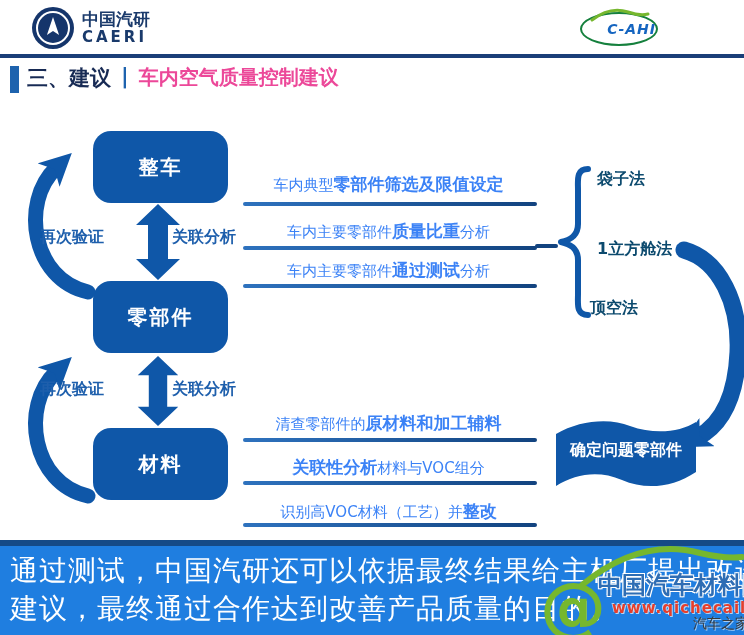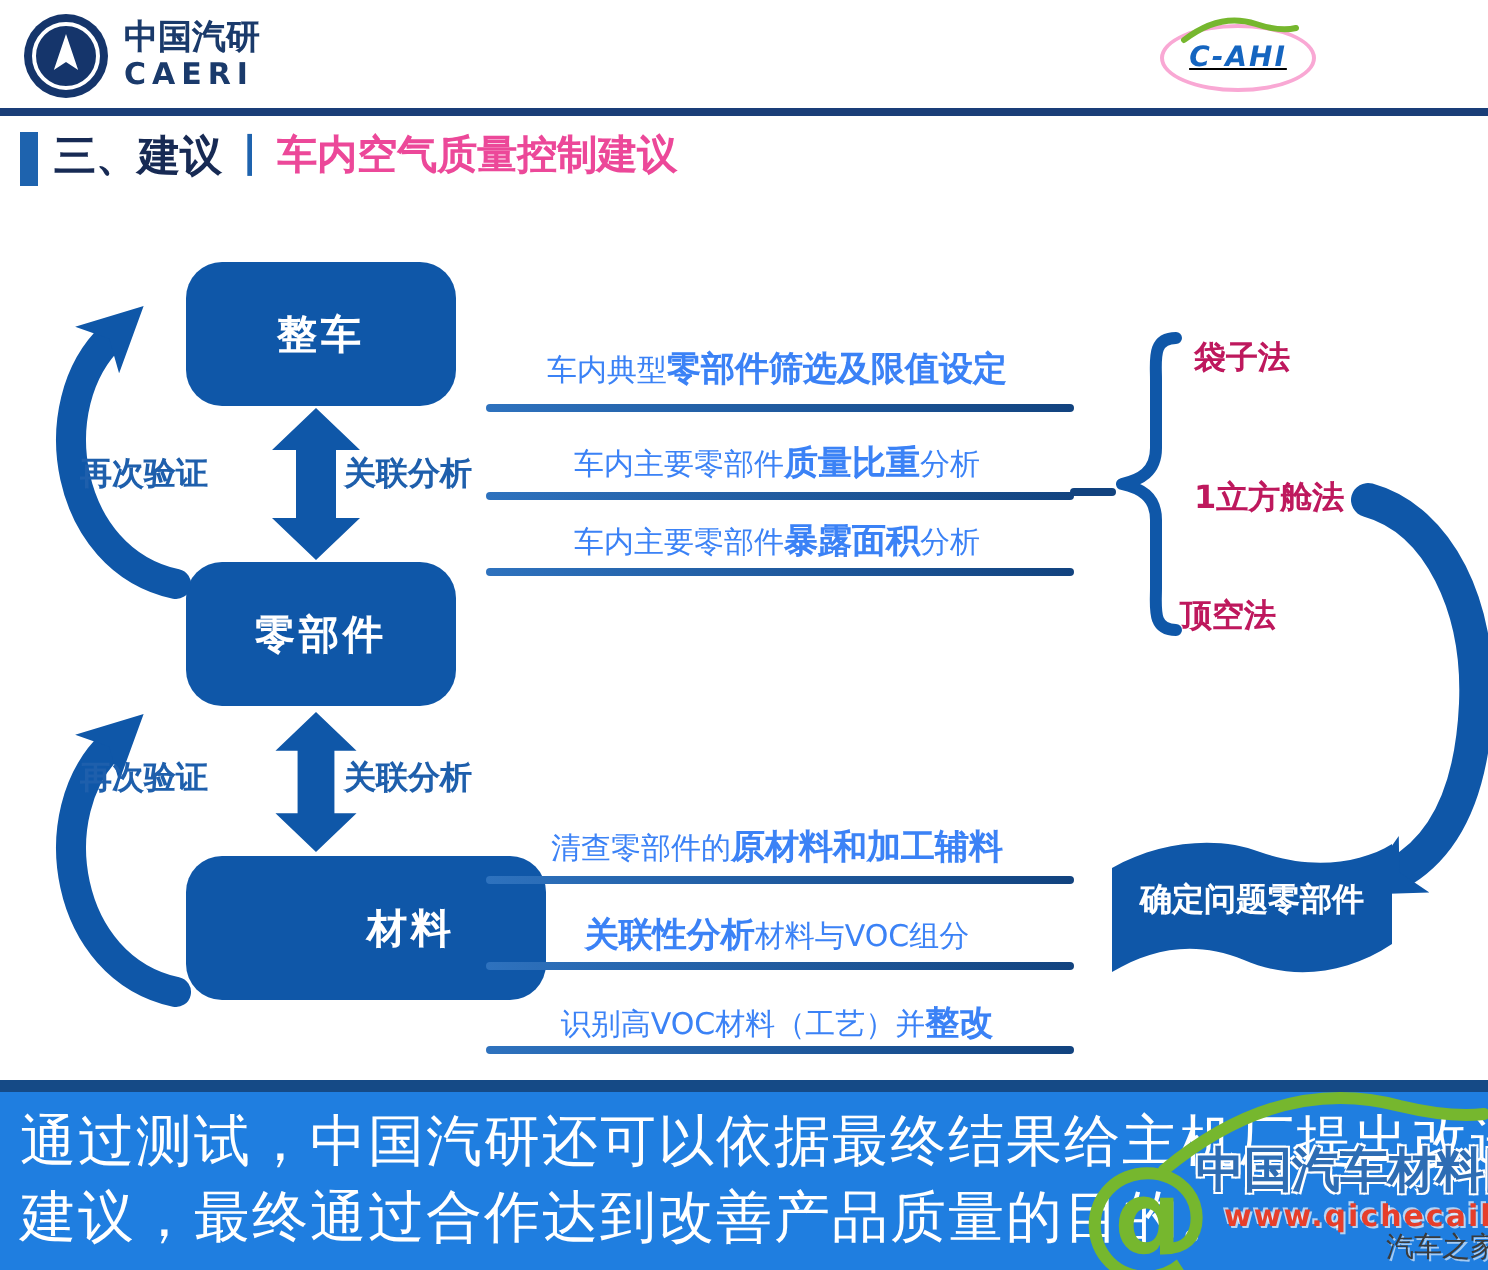--- a/index.html
+++ b/index.html
@@ -4,58 +4,58 @@
 <style>
   html,body{margin:0;padding:0;}
   body{
     width:744px;height:635px;position:relative;background:#fff;overflow:hidden;
     font-family:"DejaVu Sans","Liberation Sans",sans-serif;
   }
   .abs{position:absolute;}
   
   .header{left:0;top:0;width:744px;height:54px;background:#fff;}
   .hdr-divider{left:0;top:54px;width:744px;height:4px;background:#1A3E78;}
-  .caeri{left:12px;top:7px;display:flex;align-items:center;gap:8px;}
+  .caeri{left:32px;top:7px;display:flex;align-items:center;gap:8px;}
   .caeri-circle{width:42px;height:42px;border-radius:50%;background:#15356B;position:relative;}
   .caeri-ring{position:absolute;inset:4px;border:2px solid #fff;border-radius:50%;}
   .caeri-sail{position:absolute;left:13px;top:10px;width:16px;height:18px;background:#fff;
     clip-path:polygon(50% 0,88% 100%,50% 78%,12% 100%);}
   .caeri-cn{font-size:17px;font-weight:bold;color:#1A3A6B;line-height:19px;}
   .caeri-en{font-size:15px;font-weight:bold;color:#1A3A6B;letter-spacing:3px;line-height:17px;}
   .cahi{left:580px;top:12px;display:flex;align-items:center;gap:7px;}
-  .cahi-oval{width:74px;height:30px;border:2px solid #f9a8d4;border-radius:50%;
-    display:flex;align-items:center;justify-content:center;position:relative;text-decoration:underline;}
+  .cahi-oval{width:74px;height:30px;border:2px solid #15803d;border-radius:50%;
+    display:flex;align-items:center;justify-content:flex-end;position:relative;}
   .cahi-abbr{font-size:14px;font-weight:bold;font-style:italic;color:#1565C0;letter-spacing:1px;}
   .cahi-swoosh{position:absolute;left:8px;top:-8px;width:60px;height:16px;}
   .cahi-cn{font-size:11px;font-weight:bold;color:#1A3A6B;line-height:13px;}
   .cahi-en{font-size:6px;color:#9AA7B5;line-height:9px;}
   
   .title-bar-accent{left:10px;top:66px;width:9px;height:27px;background:#1E63AE;}
   .title-row{left:27px;top:64px;height:32px;display:flex;align-items:flex-start;gap:10px;}
   .t-section{font-size:21px;font-weight:bold;color:#172A54;}
   .t-sep{font-size:21px;font-weight:bold;color:#1E63AE;}
   .t-sub{font-size:20px;font-weight:600;color:#ec4899;}
   
   .node{width:135px;height:72px;border-radius:18px;background:#0F57A8;color:#fff;
     display:flex;align-items:center;justify-content:center;font-size:20px;font-weight:bold;letter-spacing:2px;}
-  .node1{left:93px;top:131px;} .node2{left:93px;top:281px;} .node3{left:93px;top:428px;padding-left:45px;}
+  .node1{left:93px;top:131px;} .node2{left:93px;top:281px;} .node3{left:93px;top:428px;}
   .rel-label{font-size:16px;font-weight:600;color:#1E5FAC;white-space:nowrap;}
   
   .step{left:240px;width:297px;text-align:center;white-space:nowrap;color:#3b82f6;font-size:15px;font-weight:500;}
   .step .b{font-size:17px;font-weight:800;}
   .step-underline{left:243px;width:294px;height:4px;
     background:linear-gradient(to right,#2E72BE,#12437F);border-radius:2px;}
   .us1{top:173px;} .us1u{top:202px;}
   .us2{top:220px;} .us2u{top:246px;}
   .us3{top:259px;} .us3u{top:284px;}
   .ls1{top:412px;} .ls1u{top:438px;}
   .ls2{top:456px;} .ls2u{top:481px;}
   .ls3{top:500px;} .ls3u{top:523px;}
   .connector-dash{left:535px;top:244px;width:23px;height:4px;background:#12437F;border-radius:2px;}
-  .method{font-size:16px;font-weight:600;color:#be185d;white-space:nowrap;}
+  .method{font-size:16px;font-weight:600;color:#0c4a6e;white-space:nowrap;}
   
   .wave-wrap{left:550px;top:414px;width:152px;height:82px;}
   .wave-label{left:0;top:26px;width:152px;text-align:center;color:#fff;font-size:16px;font-weight:bold;white-space:nowrap;}
   
   .strip{left:0;top:540px;width:744px;height:6px;background:#154A86;}
   .banner{left:0;top:546px;width:744px;height:89px;background:#1F7EE0;color:#fff;}
   .banner-line{position:absolute;left:10px;font-size:28px;letter-spacing:1px;white-space:nowrap;}
   .bl1{top:6px;} .bl2{top:44px;}
   
   .wm-logo{left:540px;top:578px;font-size:66px;font-weight:bold;color:#76B72E;line-height:60px;}
@@ -126,21 +126,21 @@
 
 <div class="abs rel-label" style="left:40px;top:227px;">再次验证</div>
 <div class="abs rel-label" style="left:172px;top:227px;">关联分析</div>
 <div class="abs rel-label" style="left:40px;top:379px;">再次验证</div>
 <div class="abs rel-label" style="left:172px;top:379px;">关联分析</div>
 
 <div class="abs step us1"><span>车内典型</span><span class="b">零部件筛选及限值设定</span><span></span></div>
 <div class="abs step-underline us1u"></div>
 <div class="abs step us2"><span>车内主要零部件</span><span class="b">质量比重</span><span>分析</span></div>
 <div class="abs step-underline us2u"></div>
-<div class="abs step us3"><span>车内主要零部件</span><span class="b">暴露面积</span><span>分析</span></div>
+<div class="abs step us3"><span>车内主要零部件</span><span class="b">通过测试</span><span>分析</span></div>
 <div class="abs step-underline us3u"></div>
 
 <div class="abs connector-dash"></div>
 <svg class="abs" style="left:554px;top:166px;" width="40" height="152" viewBox="0 0 40 152">
   <path d="M 34 3 C 22 3 24 14 24 24 L 24 58 C 24 70 16 74 7 76 C 16 78 24 82 24 94 L 24 128 C 24 138 22 149 34 149" fill="none" stroke="#0F57A8" stroke-width="6" stroke-linecap="round" stroke-linejoin="round"></path>
 </svg>
 <div class="abs method" style="left:597px;top:169px;">袋子法</div>
 <div class="abs method" style="left:597px;top:239px;">1立方舱法</div>
 <div class="abs method" style="left:590px;top:298px;">顶空法</div>
 

